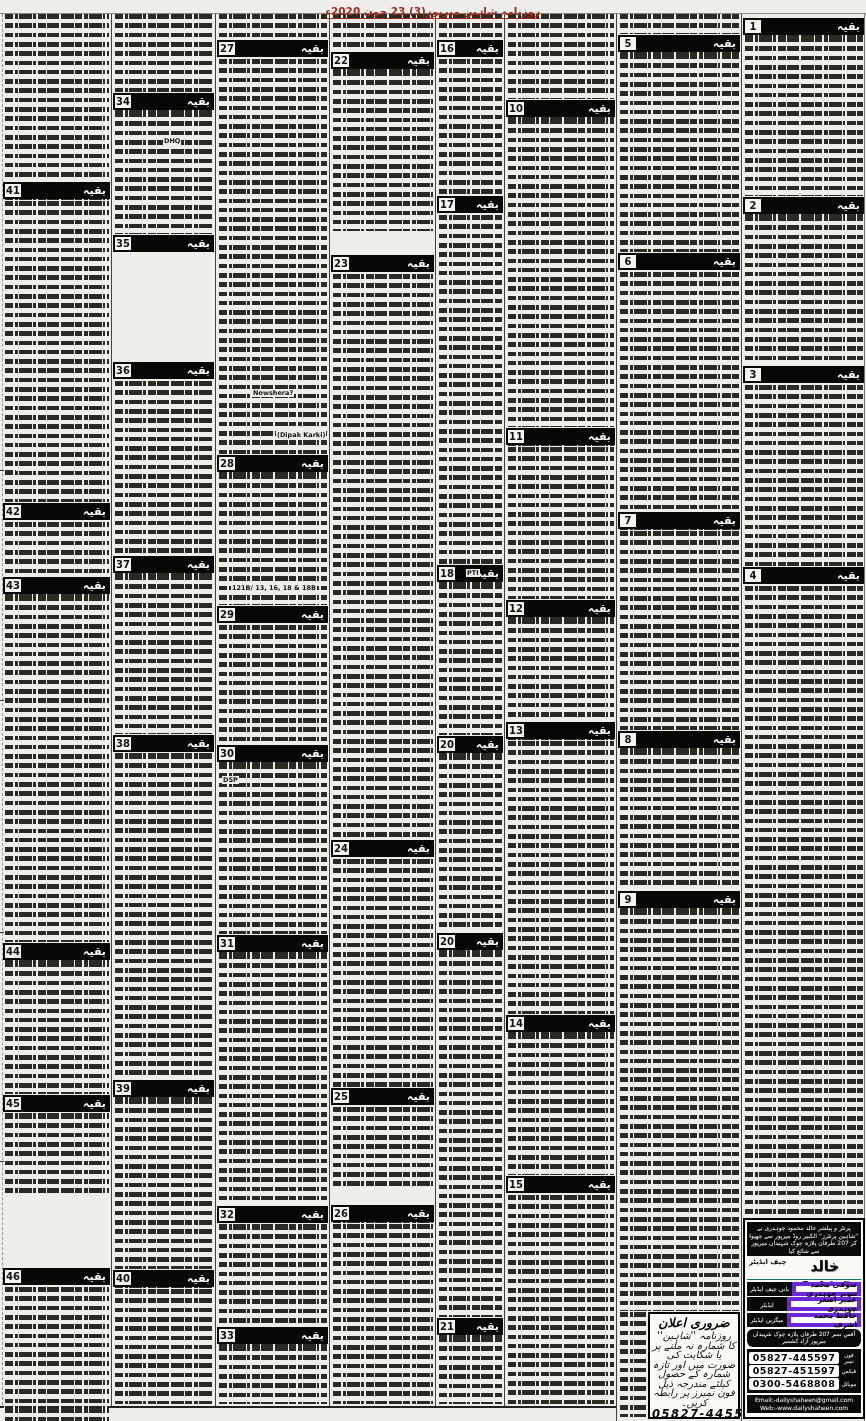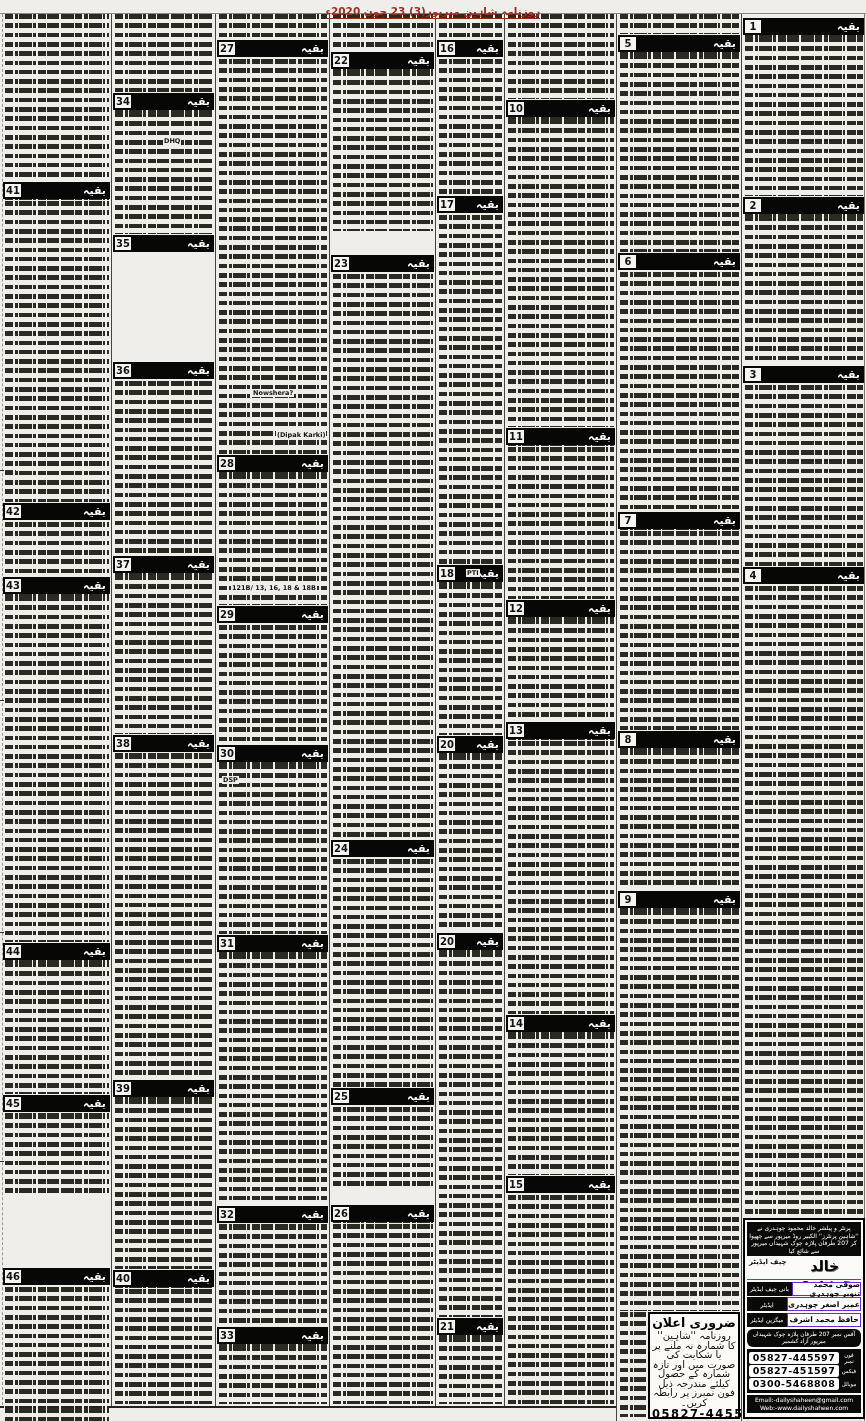--- a/index.html
+++ b/index.html
@@ -38,33 +38,33 @@
          border:2px solid #000;box-sizing:border-box;z-index:6;}
   .prbox{margin:2px;background:#0a0a09;color:#fff;font-size:6px;line-height:7.6px;text-align:center;
          padding:2px 1px;direction:rtl;}
   .chiefrow{display:flex;align-items:flex-start;height:21px;margin:0 2px;border-bottom:1px solid #0f766e;}
   .chieflab{font-size:7px;font-weight:700;direction:rtl;padding:0 2px;color:#111;}
   .chiefname{flex:1;text-align:center;font-size:14px;font-weight:700;direction:rtl;color:#000;
              text-shadow:0.6px 0.6px 0 #777;}
   .edrow{display:flex;align-items:stretch;height:14px;margin:1.5px 2px;}
   .edlab{background:#0a0a09;color:#fff;font-size:6px;display:flex;align-items:center;justify-content:center;
          direction:rtl;padding:0 3px;min-width:34px;}
-  .edname{flex:1;border:1px solid #6d28d9;background:#fff;color:#000;font-size:7.5px;font-weight:700;
+  .edname{flex:1;border:4px solid #6d28d9;background:#fff;color:#000;font-size:7.5px;font-weight:700;
           display:flex;align-items:center;justify-content:center;direction:rtl;box-sizing:border-box;}
   .offband{margin:2px;background:#0a0a09;color:#fff;font-size:5.8px;line-height:7px;text-align:center;
            border-radius:6px;padding:2px 1px;direction:rtl;}
   .phones{background:#0a0a09;margin:0 2px;padding:2px;}
   .phrow{display:flex;align-items:center;margin:1px 0;}
   .phnum{flex:1;background:#fff;color:#000;font-size:9.5px;font-weight:700;letter-spacing:0.5px;
          text-align:center;border-radius:2px;line-height:12px;}
   .phlab{width:20px;color:#fff;font-size:5.5px;text-align:center;direction:rtl;}
   .ewrap{background:#0a0a09;margin:2px;padding:1px 0;text-align:center;color:#fff;font-size:6px;line-height:8px;}
   
   .ann{position:absolute;border:2px solid #000;background:#fbfaf7;box-sizing:border-box;z-index:6;
-       left:30px;top:1312px;width:92px;height:107px;padding:1px 2px;}
+       left:30px;top:1312px;width:92px;height:107px;padding:1px 2px;font-style:italic;}
   .anntitle{text-align:center;font-size:12.5px;font-weight:700;direction:rtl;color:#000;line-height:16px;}
   .annbody{font-size:10px;line-height:9.5px;text-align:center;direction:rtl;color:#111;}
   .annph{text-align:center;font-size:11.5px;font-weight:700;letter-spacing:1.5px;color:#000;line-height:14px;white-space:nowrap;}
 </style>
 </head>
 <body>
 
 <div id="page">
 
   <div class="hdr">

